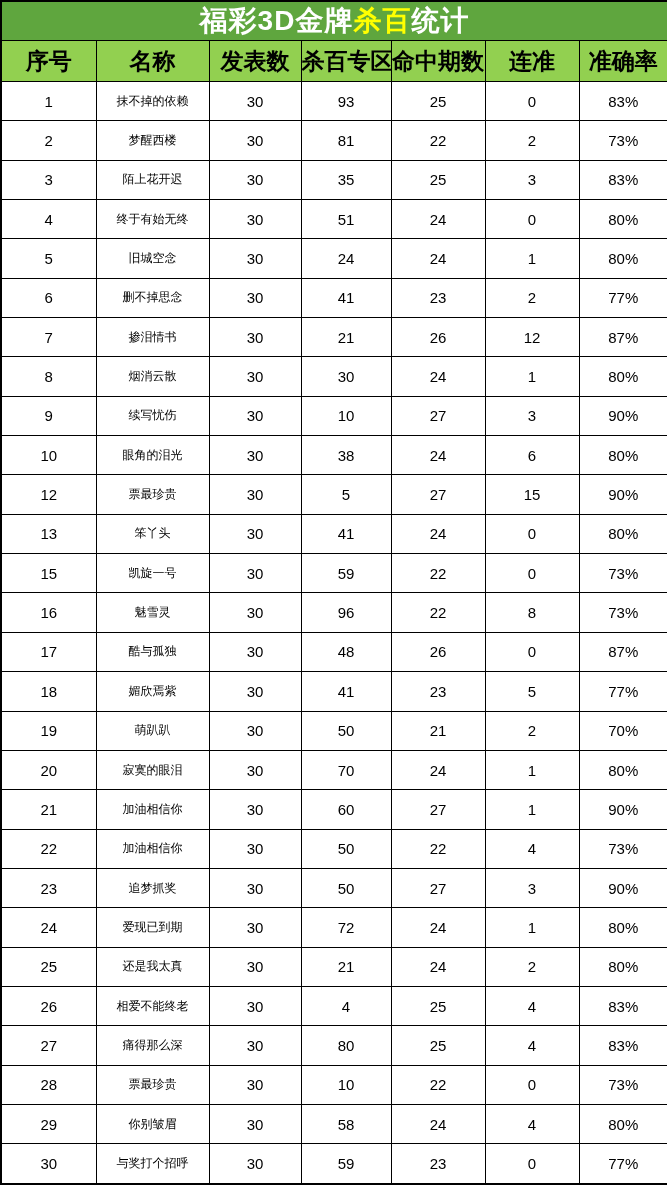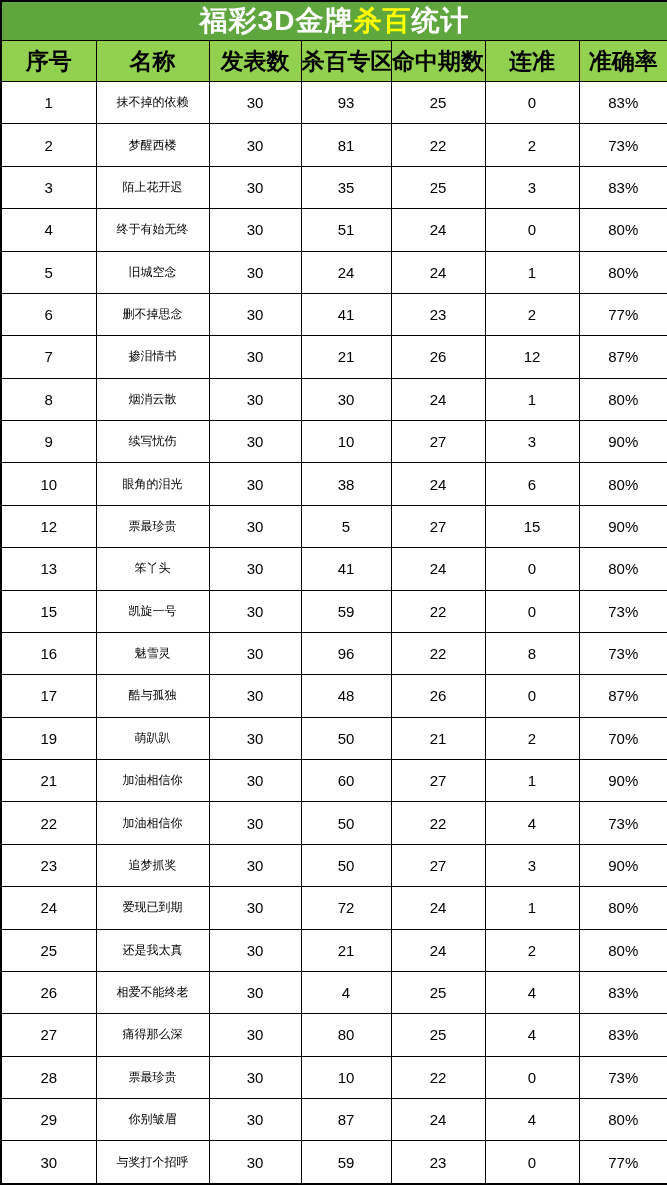--- a/index.html
+++ b/index.html
@@ -218,29 +218,47 @@
         <tr class="data-row">
           <td>17</td>
           <td class="name-cell">酷与孤独</td>
           <td>30</td>
           <td>48</td>
           <td>26</td>
           <td>0</td>
           <td>87%</td>
         </tr>
         <tr class="data-row">
+          <td>18</td>
+          <td class="name-cell">媚欣焉紫</td>
+          <td>30</td>
+          <td>41</td>
+          <td>23</td>
+          <td>5</td>
+          <td>77%</td>
+        </tr>
+        <tr class="data-row">
           <td>19</td>
           <td class="name-cell">萌趴趴</td>
           <td>30</td>
           <td>50</td>
           <td>21</td>
           <td>2</td>
           <td>70%</td>
         </tr>
         <tr class="data-row">
+          <td>20</td>
+          <td class="name-cell">寂寞的眼泪</td>
+          <td>30</td>
+          <td>70</td>
+          <td>24</td>
+          <td>1</td>
+          <td>80%</td>
+        </tr>
+        <tr class="data-row">
           <td>21</td>
           <td class="name-cell">加油相信你</td>
           <td>30</td>
           <td>60</td>
           <td>27</td>
           <td>1</td>
           <td>90%</td>
         </tr>
         <tr class="data-row">
           <td>22</td>
@@ -302,21 +320,21 @@
           <td>30</td>
           <td>10</td>
           <td>22</td>
           <td>0</td>
           <td>73%</td>
         </tr>
         <tr class="data-row">
           <td>29</td>
           <td class="name-cell">你别皱眉</td>
           <td>30</td>
-          <td>87</td>
+          <td>58</td>
           <td>24</td>
           <td>4</td>
           <td>80%</td>
         </tr>
         <tr class="data-row">
           <td>30</td>
           <td class="name-cell">与奖打个招呼</td>
           <td>30</td>
           <td>59</td>
           <td>23</td>

